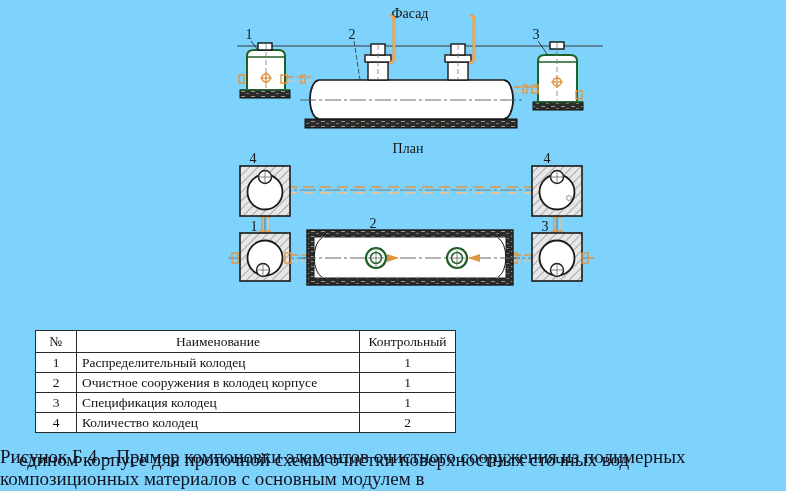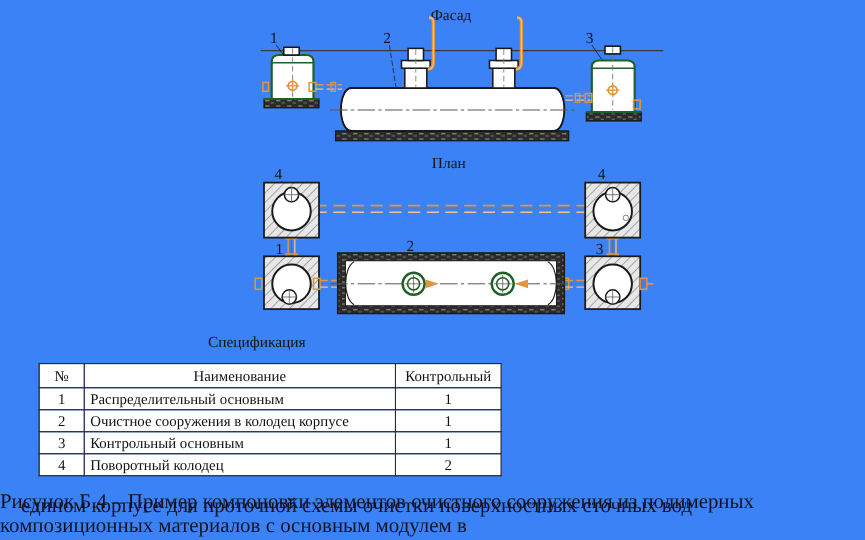--- a/index.html
+++ b/index.html
@@ -1,17 +1,17 @@
 <!DOCTYPE html>
 <html><head>
 <meta charset="utf-8">
 <style>
   html,body{margin:0;padding:0;background:#ffffff;}
   #stage{
-    position:relative;width:786px;height:491px;background:#3b82f6;
+    position:relative;width:786px;height:491px;background:#7dd3fc;
     font-family:"Liberation Serif","DejaVu Serif",serif;color:#111;overflow:hidden;
   }
   #drawing{position:absolute;left:0;top:0;}
   svg text{font-family:"Liberation Serif","DejaVu Serif",serif;fill:#141414;}
   .spec-title{
     position:absolute;left:35px;top:304px;width:397px;text-align:center;
     font-size:14px;color:#141414;
   }
   .spec-table{
     position:absolute;left:35px;top:330px;width:397px;border-collapse:collapse;
@@ -245,49 +245,48 @@
           <line x1="449" y1="258" x2="465" y2="258" stroke="#555" stroke-width="0.7"></line>
           <line x1="457" y1="250" x2="457" y2="266" stroke="#555" stroke-width="0.7"></line>
         </g>
 
         <path d="M387,254 L399,258 L387,262 Z" fill="#e2953f"></path>
         <path d="M480,254 L468,258 L480,262 Z" fill="#e2953f"></path>
       </g>
     </g>
   </svg>
 
-  <div class="spec-title">Спецификация</div>
 
   <table class="spec-table">
     <thead>
       <tr>
         <th class="col-num">№</th>
         <th class="col-name">Наименование</th>
         <th class="col-qty">Контрольный</th>
       </tr>
     </thead>
     <tbody>
       <tr>
         <td class="col-num">1</td>
-        <td class="col-name">Распределительный основным</td>
+        <td class="col-name">Распределительный колодец</td>
         <td class="col-qty">1</td>
       </tr>
       <tr>
         <td class="col-num">2</td>
         <td class="col-name">Очистное сооружения в колодец корпусе</td>
         <td class="col-qty">1</td>
       </tr>
       <tr>
         <td class="col-num">3</td>
-        <td class="col-name">Контрольный основным</td>
+        <td class="col-name">Спецификация колодец</td>
         <td class="col-qty">1</td>
       </tr>
       <tr>
         <td class="col-num">4</td>
-        <td class="col-name">Поворотный колодец</td>
+        <td class="col-name">Количество колодец</td>
         <td class="col-qty">2</td>
       </tr>
     </tbody>
   </table>
 
   <div class="caption l1">Рисунок Б.4 – Пример компоновки элементов очистного сооружения из полимерных композиционных материалов с основным модулем в</div>
   <div class="caption l2">едином корпусе для проточной схемы очистки поверхностных сточных вод</div>
 
 </div>
 

